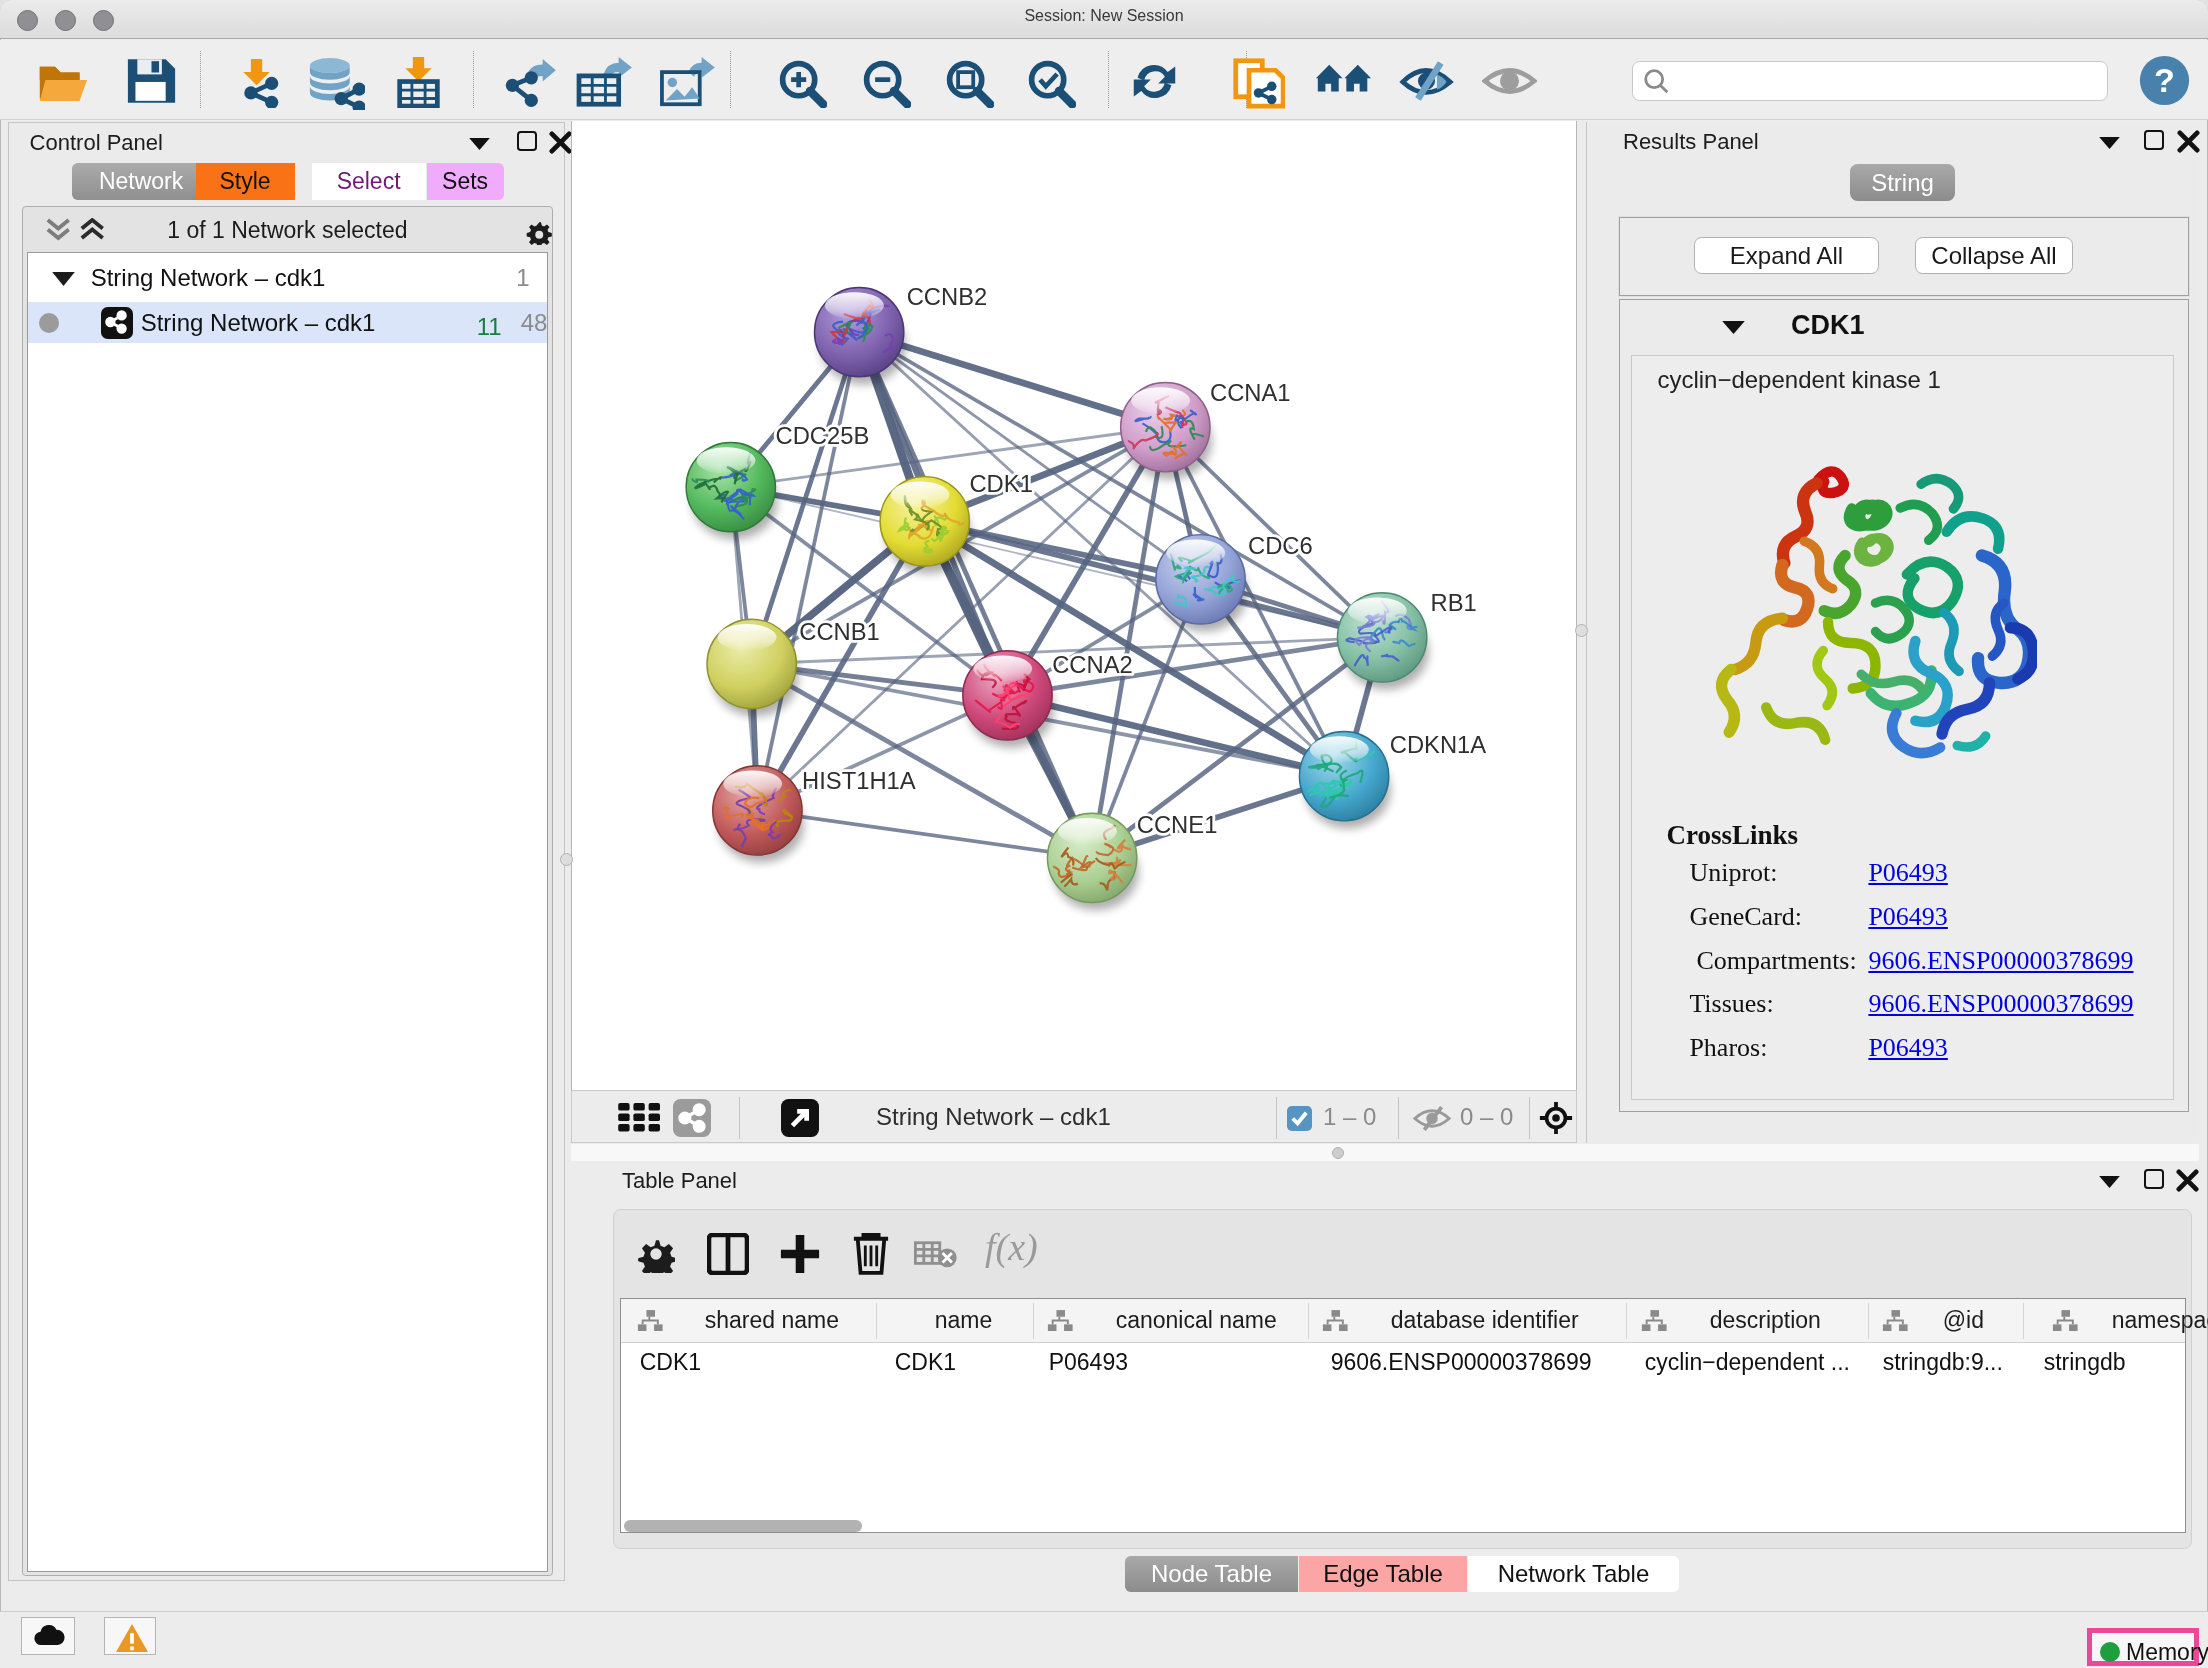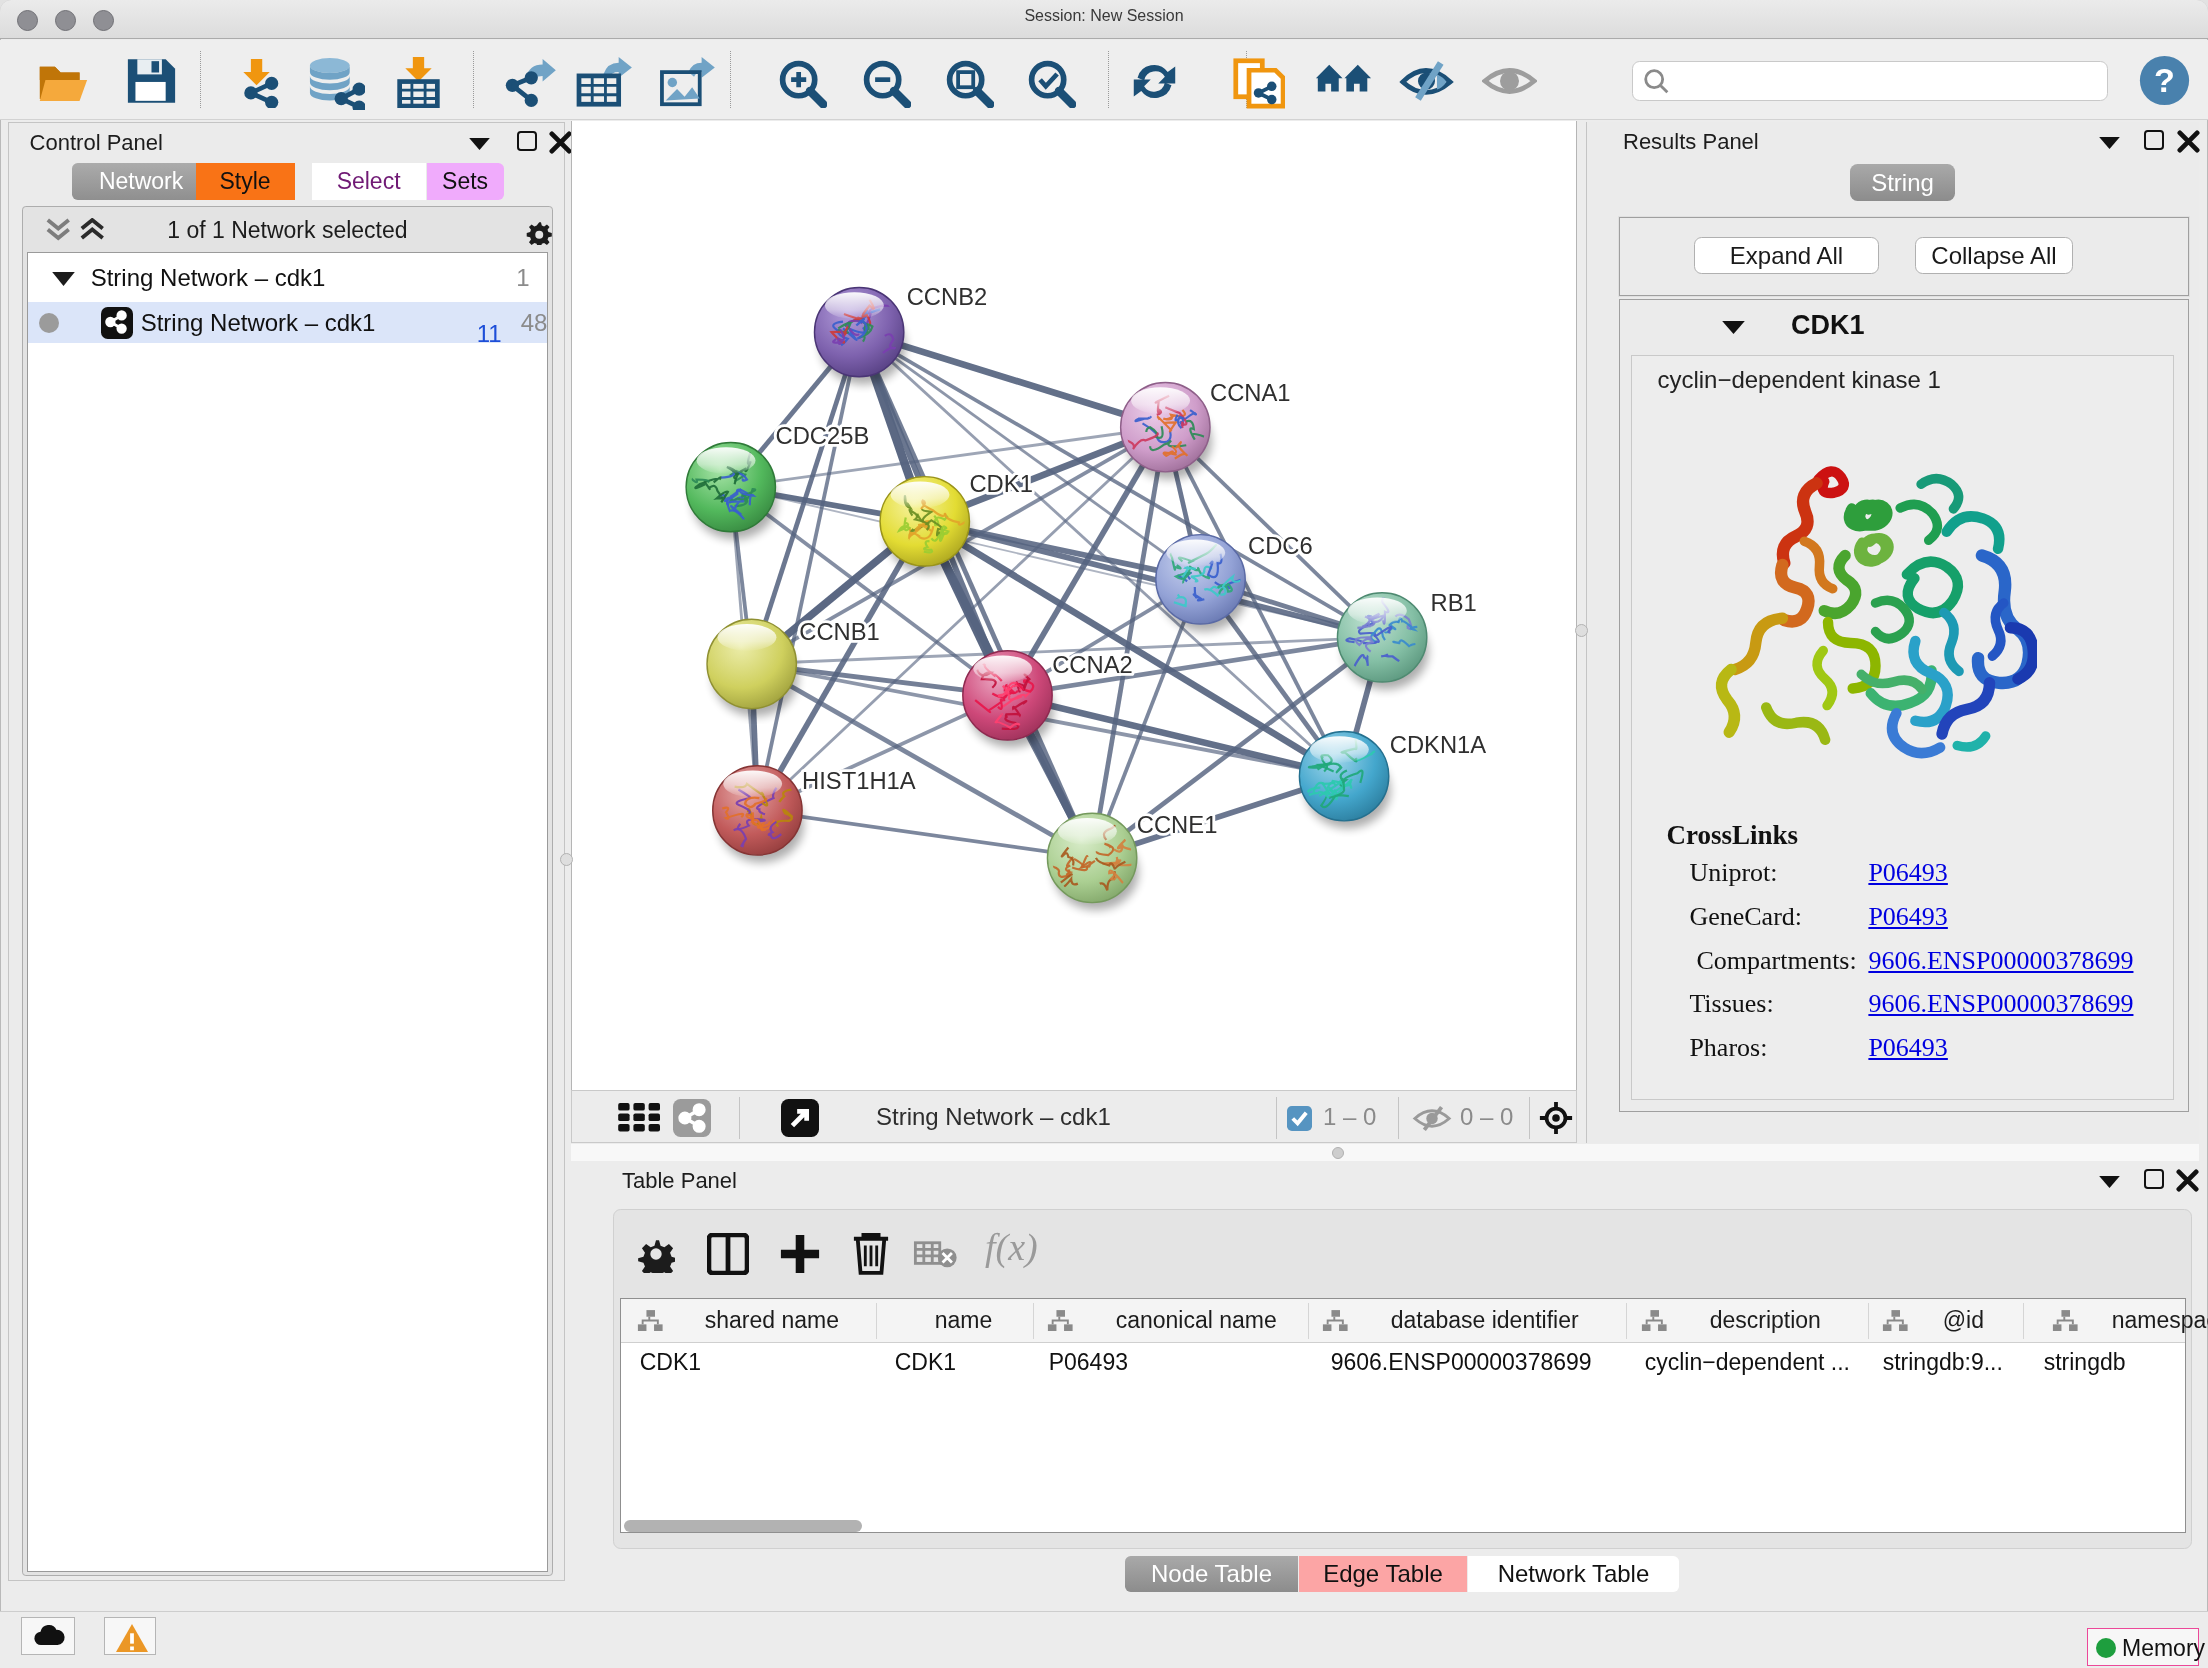--- a/index.html
+++ b/index.html
@@ -184,21 +184,21 @@
         <svg width="30" height="30" viewBox="0 0 32 32">
                 <g stroke="#fff" stroke-width="3" fill="#fff">
                   <circle cx="10" cy="16" r="4"></circle>
                   <circle cx="22" cy="9" r="4"></circle>
                   <circle cx="22" cy="23" r="4"></circle>
                   <path d="M10 16 L22 9 M10 16 L22 23"></path>
                 </g>
               </svg>
       </div>
       <div style="position:absolute;left:113px;top:6.7px;font-size:24px;color:#111;">String Network – cdk1</div>
-      <div style="position:absolute;left:449px;top:18px;font-size:24px;color:#1d4ed8;">11</div>
+      <div style="position:absolute;left:449px;top:11px;font-size:24px;color:#15803d;">11</div>
       <div style="position:absolute;left:493px;top:6.7px;font-size:24px;color:#8b8b8b;">48</div>
     </div>
   </div>
  </div>
 </div>
 <div id="netview" style="position:absolute;left:571px;top:121px;width:1006px;height:969px;background:#ffffff;border-left:1px solid #b5b5b5;border-right:1px solid #b5b5b5;"><svg width="1006" height="969" viewBox="0 0 1058 1019">
         <defs>
           <radialGradient id="gCCNB2" cx="0.38" cy="0.3" r="0.85">
 <stop offset="0" stop-color="#b39ddb"></stop>
             <stop offset="0.55" stop-color="#7e62ae"></stop>
@@ -811,18 +811,18 @@
           <path d="M10 22 a7 7 0 0 1 -1 -14 a9 9 0 0 1 17 -2 a6.5 6.5 0 0 1 1 16z" fill="#111"></path>
         </svg>
  </div>
  <div style="position:absolute;left:104px;top:4.8px;width:52px;height:38px;background:#f7f7f7;border:1px solid #b5b5b5;">
    <svg style="position:absolute;left:8.6px;top:3.8px" width="36" height="32" viewBox="0 0 38 34">
           <path d="M19 2 L36 32 H2 Z" fill="#eb9726"></path>
           <rect x="17" y="12" width="4" height="11" fill="#fff"></rect>
           <rect x="17" y="26" width="4" height="4" fill="#fff"></rect>
         </svg>
  </div>
- <div style="position:absolute;left:2087px;top:16px;width:112px;height:38px;background:#f7f7f7;border:1px solid #ec4899;">
+ <div style="position:absolute;left:2087px;top:16px;width:112px;height:38px;background:#f7f7f7;border:5px solid #ec4899;">
    <div style="position:absolute;left:7.6px;top:8.6px;width:20px;height:20px;border-radius:50%;background:#1e9e3e;"></div>
    <div style="position:absolute;left:34px;top:5.7px;font-size:23px;color:#111;">Memory</div>
  </div>
 </div>
 </div>
 
 </body></html>

